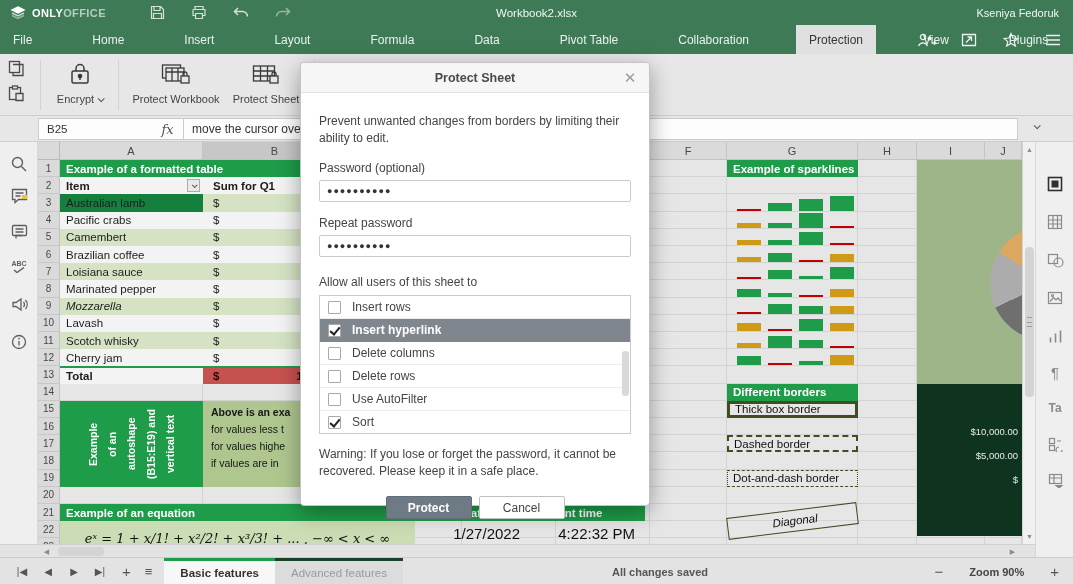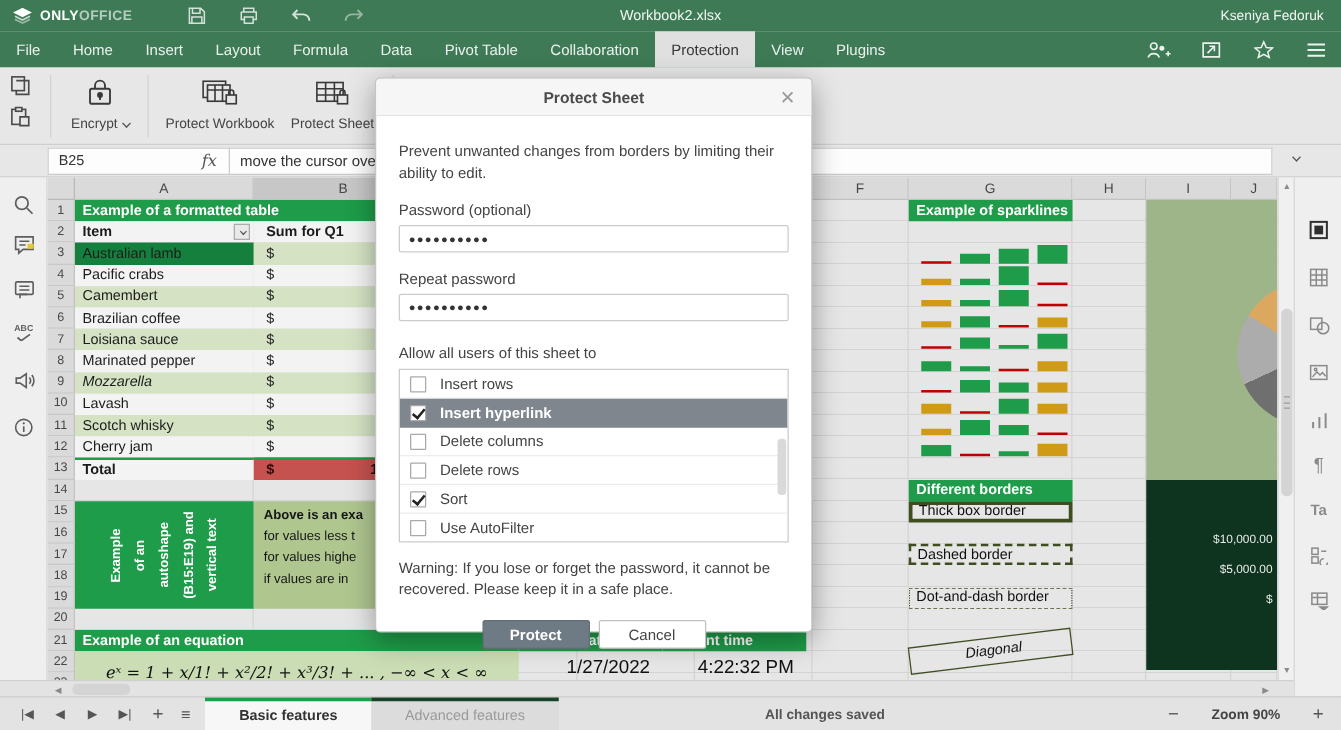--- a/index.html
+++ b/index.html
@@ -80,21 +80,21 @@
   
   .rightpanel { position:absolute; left:1035px; top:142px; width:38px; height:415px; background:#EFEFEF; border-left:1px solid #D8D8D8; }
   .rp-icon { position:absolute; left:9px; width:20px; height:20px; display:flex; align-items:center; justify-content:center; color:#8A8A8A; font-size:14px; cursor:pointer; }
   .rp-icon.active { color:#2F2F2F; }
 
   
   .statusbar { position:absolute; left:0; top:557px; width:1073px; height:27px; background:#E3E3E3; border-top:1px solid #CBCBCB; display:flex; align-items:stretch; font-size:11px; color:#444; }
   .sb-nav { display:flex; align-items:center; gap:10px; padding-left:14px; color:#555; }
   .sb-nav .nb { cursor:pointer; font-size:10px; width:16px; text-align:center; }
   .sb-add { margin-left:14px; display:flex; align-items:center; gap:14px; font-size:15px; color:#555; }
-  .sheet-tab { margin-left:0; display:flex; align-items:center; padding:0 27px; font-size:11.5px; position:relative; cursor:pointer; }
+  .sheet-tab { margin-left:0; display:flex; align-items:center; padding:0 16px; font-size:11.5px; position:relative; cursor:pointer; }
   .sheet-tab.active { background:#F7F7F7; color:#333; border-top:3px solid #1E9C49; font-weight:bold; }
   .sheet-tab.inactive { background:#DCDCDC; color:#9A9A9A; border-top:3px solid #17432B; }
   .sb-status { position:absolute; left:612px; top:0; height:27px; display:flex; align-items:center; font-weight:bold; color:#555; }
   .sb-zoom { position:absolute; right:14px; top:0; height:27px; display:flex; align-items:center; gap:26px; color:#444; }
   .sb-zoom .zbtn { font-size:15px; cursor:pointer; color:#555; }
   .sb-zoom .zlabel { font-weight:bold; }
 
   
   .dialog { position:absolute; left:300px; top:62px; width:350px; height:444px; background:#FFFFFF; border:1px solid #C4C4C4; border-radius:4px; box-shadow:0 6px 22px rgba(0,0,0,.35); z-index:50; }
   .dlg-header { position:absolute; left:0; top:0; right:0; height:30px; background:#F6F6F6; border-bottom:1px solid #E2E2E2; border-radius:4px 4px 0 0; display:flex; align-items:center; justify-content:center; }
@@ -154,21 +154,21 @@
           <svg width="16" height="12" viewBox="0 0 16 12">
             <path d="M11 1 L14.5 4.5 L11 8 M14.5 4.5 h-8 a5 5 0 0 0 -5 5" fill="none" stroke="#fff" stroke-width="1.5"></path>
           </svg>
         </span>
     </div>
     <div class="doc-title">Workbook2.xlsx</div>
     <div class="user-name">Kseniya Fedoruk</div>
   </div>
 
   <div class="menubar">
-    <div id="menu-tabs" style="display:flex;">
+    <div id="menu-tabs" style="display:flex;gap:34px;">
         <div class="menu-tab">File</div>
         <div class="menu-tab">Home</div>
         <div class="menu-tab">Insert</div>
         <div class="menu-tab">Layout</div>
         <div class="menu-tab">Formula</div>
         <div class="menu-tab">Data</div>
         <div class="menu-tab">Pivot Table</div>
         <div class="menu-tab">Collaboration</div>
         <div class="menu-tab active">Protection</div>
         <div class="menu-tab">View</div>
@@ -657,26 +657,26 @@
           </div>
           <div class="opt-row">
             <span class="cbx"></span>
             <span>Delete columns</span>
           </div>
           <div class="opt-row">
             <span class="cbx"></span>
             <span>Delete rows</span>
           </div>
           <div class="opt-row">
+            <span class="cbx"></span>
+            <span>Use AutoFilter</span>
+          </div>
+          <div class="opt-row">
             <span class="cbx checked"></span>
             <span>Sort</span>
-          </div>
-          <div class="opt-row">
-            <span class="cbx"></span>
-            <span>Use AutoFilter</span>
           </div>
           <div class="opt-scroll"></div>
       </div>
       <div class="dlg-warning">Warning: If you lose or forget the password, it cannot be recovered. Please keep it in a safe place.</div>
       <div class="dlg-buttons">
         <div class="btn btn-primary">Protect</div>
         <div class="btn btn-default">Cancel</div>
       </div>
     </div>
   </div>

